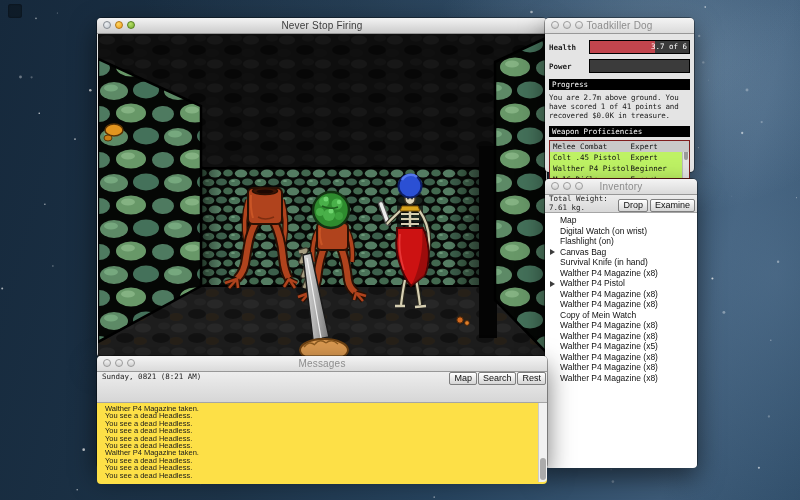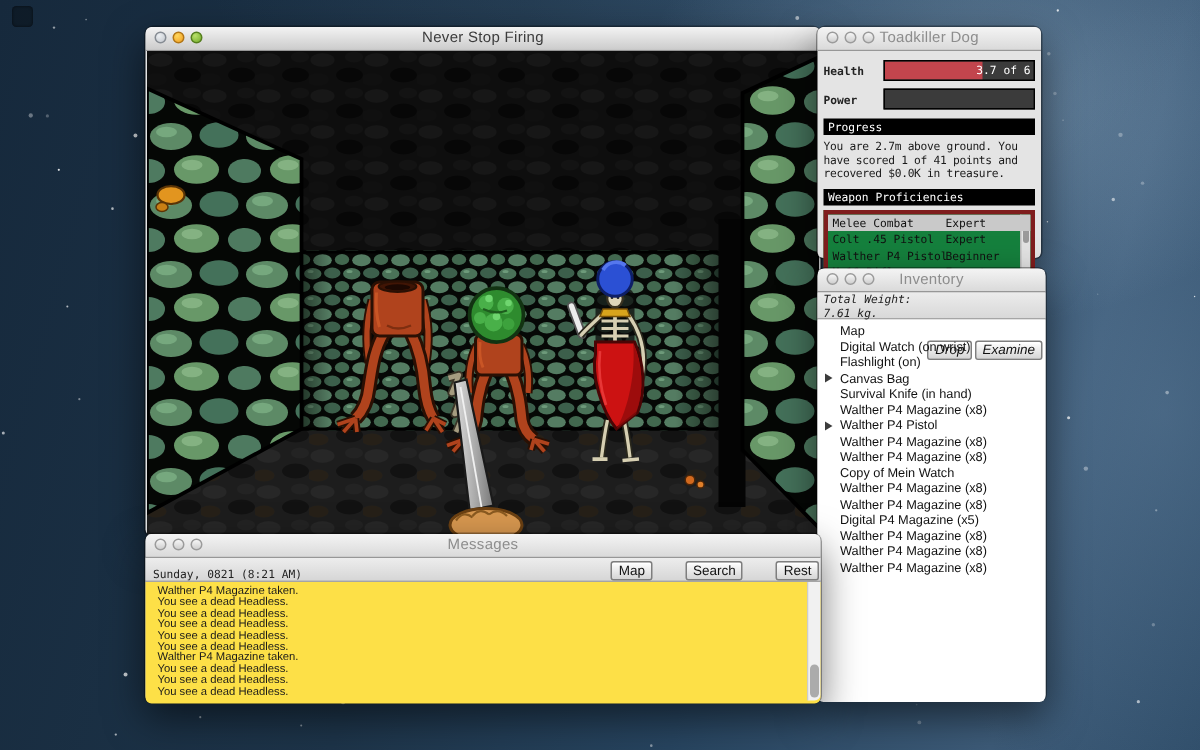--- a/index.html
+++ b/index.html
@@ -48,43 +48,43 @@
   
   #stats-window{left:545px;top:18px;width:149px;height:154px;}
   #stats-body{padding:6px 4px 0 4px;}
   .bar-row{display:flex;align-items:center;margin-bottom:5px;}
   .bar-label{width:40px;font-size:7.5px;color:#222;font-weight:bold;}
   .bar{position:relative;flex:1;height:12px;background:#3b3b3b;border:1px solid #000;overflow:hidden;padding-left:33px;}
   .bar-fill{position:absolute;left:0;top:0;bottom:0;background:#c2454d;}
   .bar-value{position:absolute;right:2px;top:1px;font-size:7.5px;color:#fff;}
   .black-header{background:#000;color:#fff;font-size:7.5px;padding:1px 3px;margin:6px 0 3px 0;}
   .progress-text{font-size:7.5px;line-height:9px;color:#1a1a1a;letter-spacing:-.2px;}
-  #weapons-list{position:relative;background:#15803d;border:3px solid #7f1d1d;height:37px;overflow:hidden;margin-top:2px;}
+  #weapons-list{position:relative;background:#bef264;border:1px solid #7f1d1d;height:37px;overflow:hidden;margin-top:2px;}
   .weap-row{position:relative;height:11px;line-height:11px;font-size:7.5px;color:#111;padding-left:3px;}
   .weap-row.selected{background:#c9c9c9;}
   .weap-level{position:absolute;left:58%;top:0;}
   .list-scrollbar{position:absolute;right:0;top:0;bottom:0;width:6px;background:#e3e3e3;border-left:1px solid #bbb;}
   .list-scrollbar .thumb{position:absolute;left:1px;right:1px;border-radius:3px;background:#9a9a9a;}
 
   
   #inventory-window{left:545px;top:179px;width:152px;height:288px;}
-  #inv-toolbar{display:flex;align-items:flex-start;height:17px;padding:0 2px 0 4px;
-    background:linear-gradient(#ececec,#d8d8d8);border-bottom:1px solid #a5a5a5;font-style:italic;}
+  #inv-toolbar{display:flex;align-items:flex-end;height:17px;padding:0 2px 0 4px;
+    background:linear-gradient(#ececec,#d8d8d8);border-bottom:1px solid #a5a5a5;}
   #inv-weight{flex:1;font-size:7.5px;color:#222;}
   #inv-toolbar .btn{margin-left:2px;margin-top:32px;}
   #inventory-list{background:#fff;height:253px;overflow:hidden;border-radius:0 0 4px 4px;padding-top:2px;}
   .inv-item{position:relative;height:10.5px;line-height:10.5px;font-size:8.5px;color:#111;padding-left:15px;white-space:nowrap;}
   .inv-item .disc{visibility:hidden;position:absolute;left:5px;top:2.5px;width:0;height:0;
     border-left:5px solid #3c3c3c;border-top:3px solid transparent;border-bottom:3px solid transparent;}
   .inv-item.expandable .disc{visibility:visible;}
 
   
   #messages-window{left:97px;top:356px;width:450px;height:112px;}
-  #msg-toolbar{display:flex;align-items:flex-end;height:15px;padding:0 1px 0 5px;
-    background:linear-gradient(#ededed,#d6d6d6);border-bottom:1px solid #a5a5a5;gap:21px;}
+  #msg-toolbar{display:flex;align-items:flex-start;height:15px;padding:0 1px 15px 5px;
+    background:linear-gradient(#ededed,#d6d6d6);border-bottom:1px solid #a5a5a5;}
   #msg-date{flex:1;font-size:7.5px;color:#222;}
   #msg-toolbar .btn{margin-left:1px;}
   #messages-list{position:relative;background:#fde047;height:79px;overflow:hidden;border-radius:0 0 4px 4px;padding:2px 10px 0 8px;}
   .msg-line{font-size:7.5px;line-height:7.4px;color:#1a1a1a;}
   #msg-scrollbar{position:absolute;right:0;top:0;bottom:2px;width:8px;background:#f1f1f1;border-left:1px solid #ccc;border-radius:0 0 4px 0;}
   #msg-scrollbar .thumb{position:absolute;left:1px;right:1px;bottom:2px;height:22px;border-radius:3px;background:#ababab;}
 </style>
 </head>
 <body>
 
@@ -554,21 +554,21 @@
         <span>Walther P4 Magazine (x8)</span>
       </div>
 
       <div class="inv-item">
         
         <span>Walther P4 Magazine (x8)</span>
       </div>
 
       <div class="inv-item">
         
-        <span>Digital P4 Magazine (x5)</span>
+        <span>Walther P4 Magazine (x5)</span>
       </div>
 
       <div class="inv-item">
         
         <span>Walther P4 Magazine (x8)</span>
       </div>
 
       <div class="inv-item">
         
         <span>Walther P4 Magazine (x8)</span>

